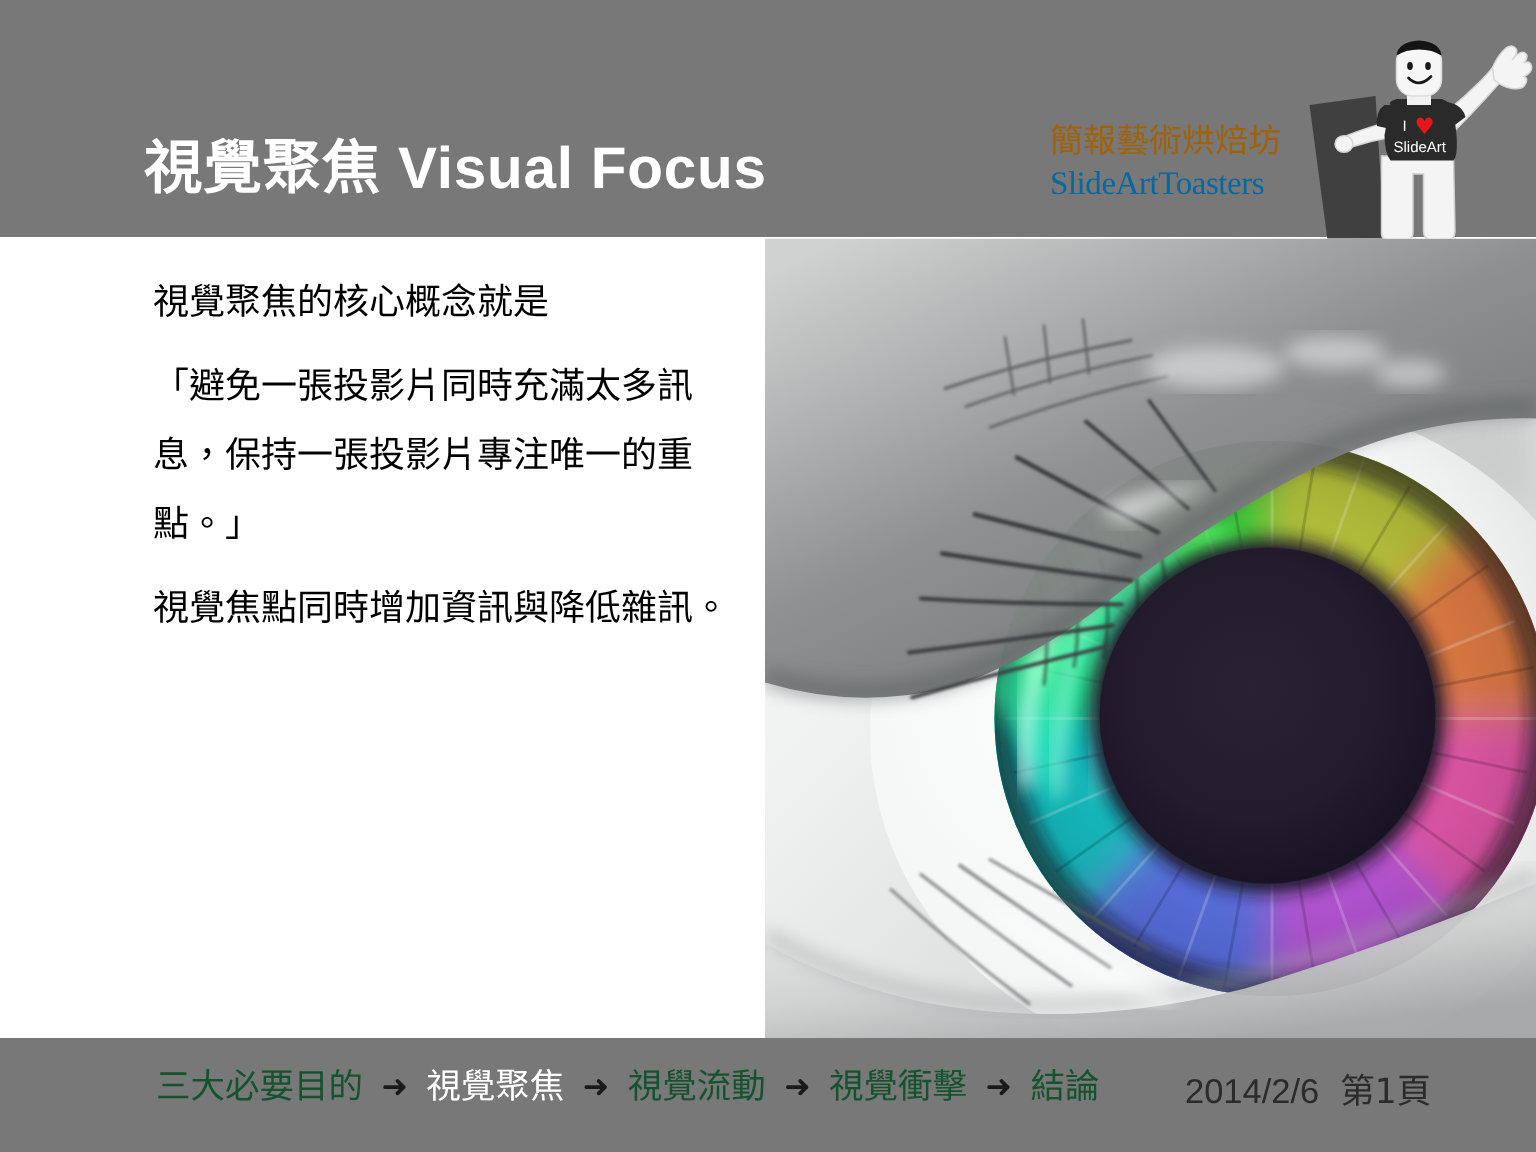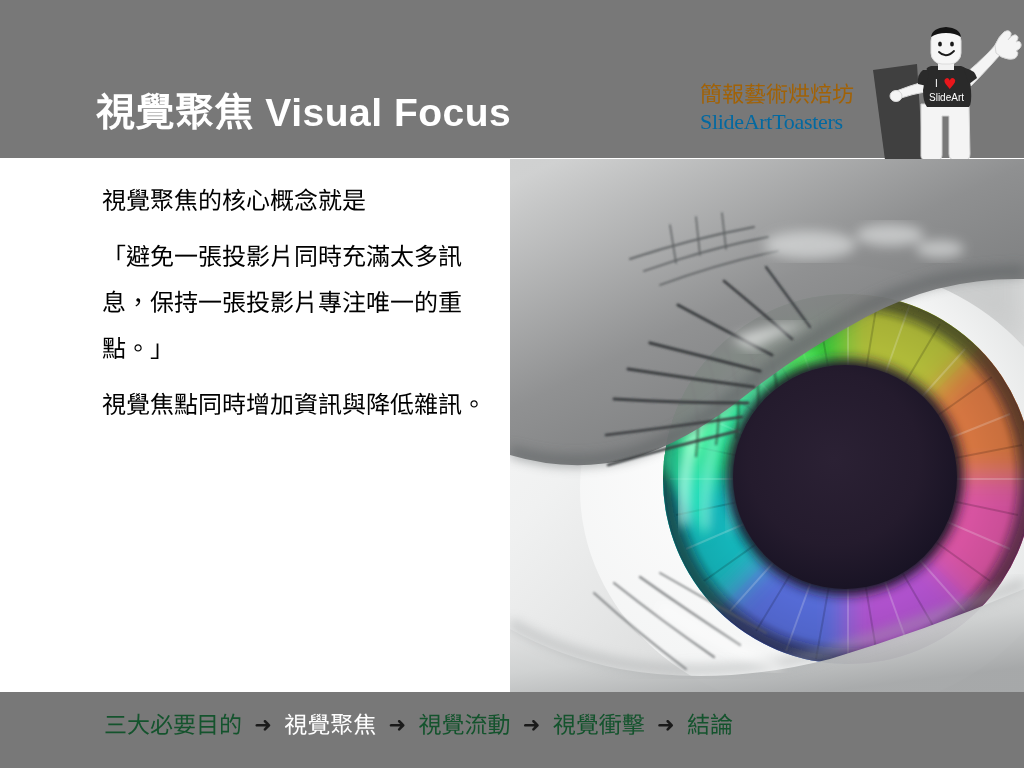--- a/index.html
+++ b/index.html
@@ -410,14 +410,17 @@
     <span class="arrow">➜</span>
     <span class="crumb active">視覺聚焦</span>
     <span class="arrow">➜</span>
     <span class="crumb">視覺流動</span>
     <span class="arrow">➜</span>
     <span class="crumb">視覺衝擊</span>
     <span class="arrow">➜</span>
     <span class="crumb">結論</span>
   </div>
 
+  <div class="footer-meta">
+    <span class="date">2014/2/6</span><span class="page">第1頁</span>
+  </div>
 
 </div>
 
 </body></html>

